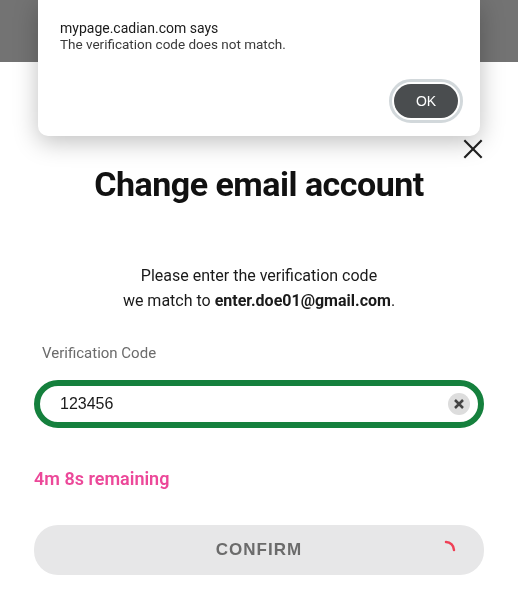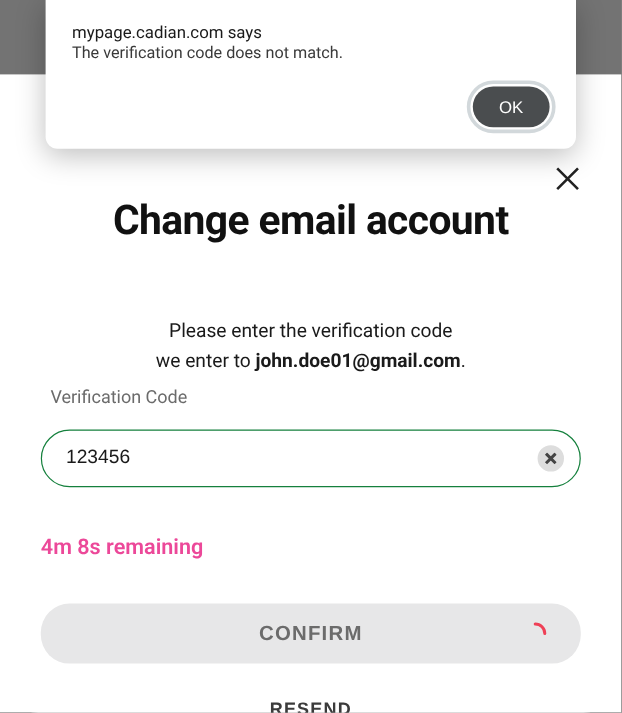--- a/index.html
+++ b/index.html
@@ -3,56 +3,56 @@
   <meta charset="utf-8">
   <style>
     * { box-sizing: border-box; margin: 0; padding: 0; }
     body { font-family: -apple-system, BlinkMacSystemFont, "Segoe UI", Roboto, sans-serif; width: 518px; height: 594px; overflow: hidden; background: #000; position: relative; }
     .backdrop { position: absolute; inset: 0; background: #fff; }
     .backdrop-top { position: absolute; top: 0; left: 0; right: 0; height: 62px; background: rgba(0,0,0,0.55); }
     .modal { position: absolute; top: 66px; left: 4px; right: 4px; bottom: 0; background: #fff; border-radius: 28px 28px 28px 28px; padding: 60px 30px 48px; }
     .close-icon { position: absolute; top: 70px; right: 28px; width: 26px; height: 26px; }
     .close-icon svg { width: 26px; height: 26px; stroke: #222; stroke-width: 2; }
     .title { font-size: 34px; font-weight: 700; text-align: center; color: #111; margin-top: 38px; margin-bottom: 60px; letter-spacing: -0.5px; }
-    .instr { text-align: center; font-size: 16px; color: #1a1a1a; line-height: 1.55; margin-bottom: 8px; }
+    .instr { text-align: center; font-size: 16px; color: #1a1a1a; line-height: 1.55; margin-bottom: 30px; }
     .instr strong { font-weight: 700; }
     .field-label { font-size: 15px; color: #6b6b6b; margin: 8px 0 18px 8px; }
     .input-wrap { position: relative; }
-    .code-input { width: 100%; height: 48px; border: 1px solid #15803d; border-radius: 24px; padding: 0 48px 0 20px; font-size: 16px; color: #1a1a1a; outline: none; }
+    .code-input { width: 100%; height: 48px; border: 6px solid #15803d; border-radius: 24px; padding: 0 48px 0 20px; font-size: 16px; color: #1a1a1a; outline: none; }
     .clear-btn { position: absolute; right: 14px; top: 50%; transform: translateY(-50%); width: 22px; height: 22px; border-radius: 50%; background: #ddd; display: flex; align-items: center; justify-content: center; cursor: pointer; }
     .clear-btn svg { width: 10px; height: 10px; stroke: #444; stroke-width: 2.5; }
     .timer { text-align: left; font-size: 18px; font-weight: 600; color: #ec4899; margin: 40px 0 36px; }
     .confirm-btn { position: relative; width: 100%; height: 50px; border: none; border-radius: 24px; background: #e7e7e8; color: #6b6b6b; font-size: 17px; font-weight: 700; letter-spacing: 1px; cursor: pointer; display: flex; align-items: center; justify-content: center; }
     .spinner { position: absolute; right: 28px; top: 50%; transform: translateY(-50%); width: 20px; height: 20px; }
     .spinner svg { width: 20px; height: 20px; }
     .resend-btn { display: block; width: 100%; border: none; background: none; text-align: center; font-size: 15px; font-weight: 700; letter-spacing: 1px; color: #3b3b3b; margin-top: 22px; padding: 8px; cursor: pointer; }
     .alert { position: absolute; top: 0; left: 38px; right: 38px; background: #fff; border-radius: 0 0 10px 10px; box-shadow: 0 6px 24px rgba(0,0,0,0.25); padding: 20px 22px 18px; z-index: 10; }
     .alert-origin { font-size: 14px; color: #1a1a1a; margin-bottom: 0; }
-    .alert-msg { font-size: 13.5px; color: #3a3a3a; margin-bottom: 20px; }
+    .alert-msg { font-size: 13.5px; color: #3a3a3a; margin-bottom: 32px; }
     .alert-actions { display: flex; justify-content: flex-end; }
     .alert-ok { min-width: 64px; height: 34px; padding: 0 8px; border-radius: 17px; background: #4a4d4f; color: #fff; font-size: 14px; border: none; outline: 3px solid #d2d8db; outline-offset: 2px; cursor: pointer; }
   </style>
 </head>
 <body>
 
 <div class="backdrop">
   <div class="backdrop-top"></div>
 </div>
 
 <div class="modal">
   <div class="close-icon">
     <svg viewBox="0 0 24 24" fill="none">
         <path d="M4 4 L20 20 M20 4 L4 20"></path>
       </svg>
   </div>
   <h1 class="title">Change email account</h1>
   <div class="instr">
     <div>Please enter the verification code</div>
     <div>
-      <span>we enter to </span><strong>john.doe01@gmail.com</strong><span>.</span>
+      <span>we match to </span><strong>enter.doe01@gmail.com</strong><span>.</span>
     </div>
   </div>
   <div class="field-label">Verification Code</div>
   <div class="input-wrap">
     <input class="code-input" type="text" value="123456" style="">
     <div class="clear-btn">
       <svg viewBox="0 0 10 10" fill="none">
           <path d="M1 1 L9 9 M9 1 L1 9"></path>
         </svg>
     </div>

